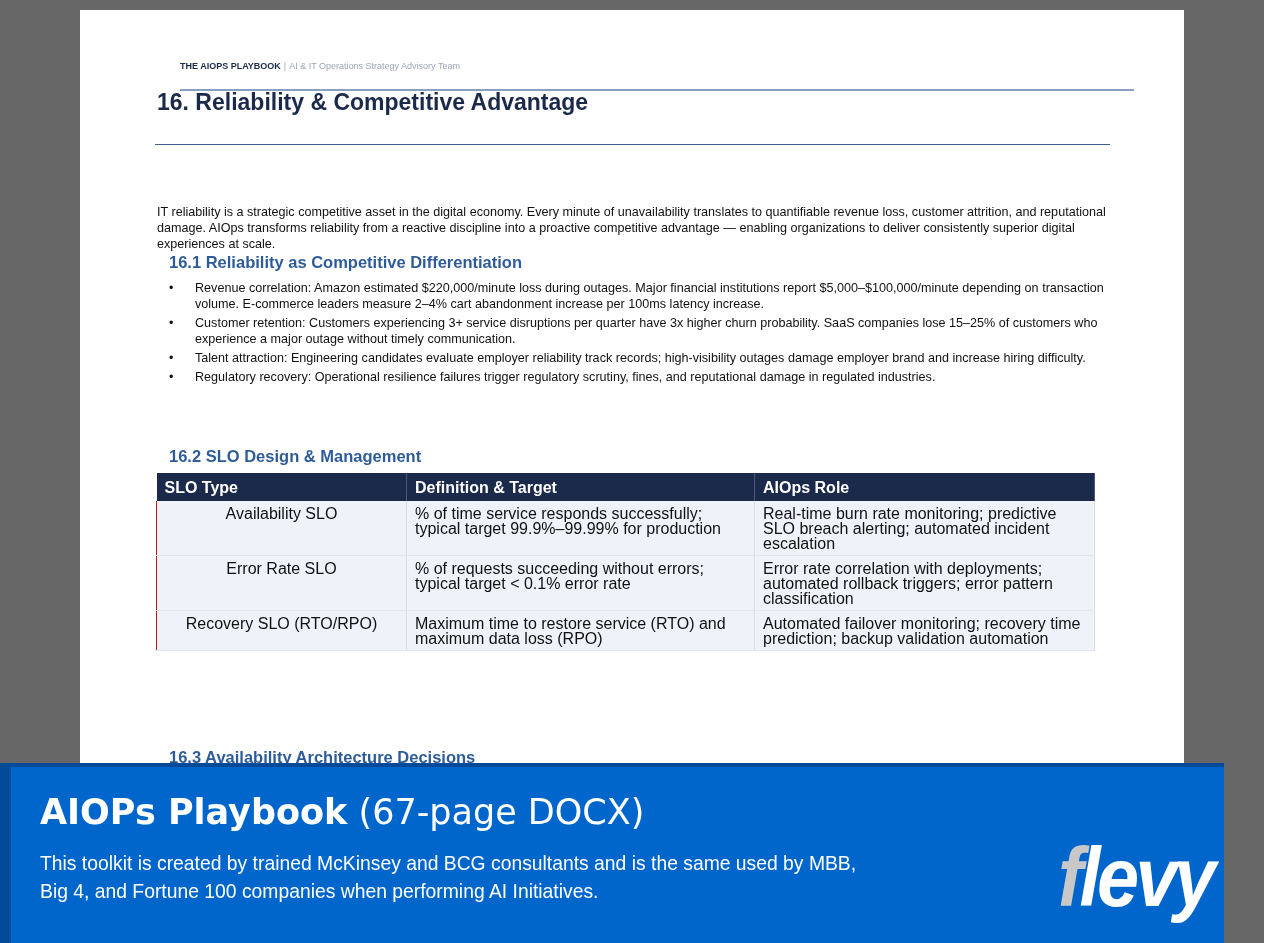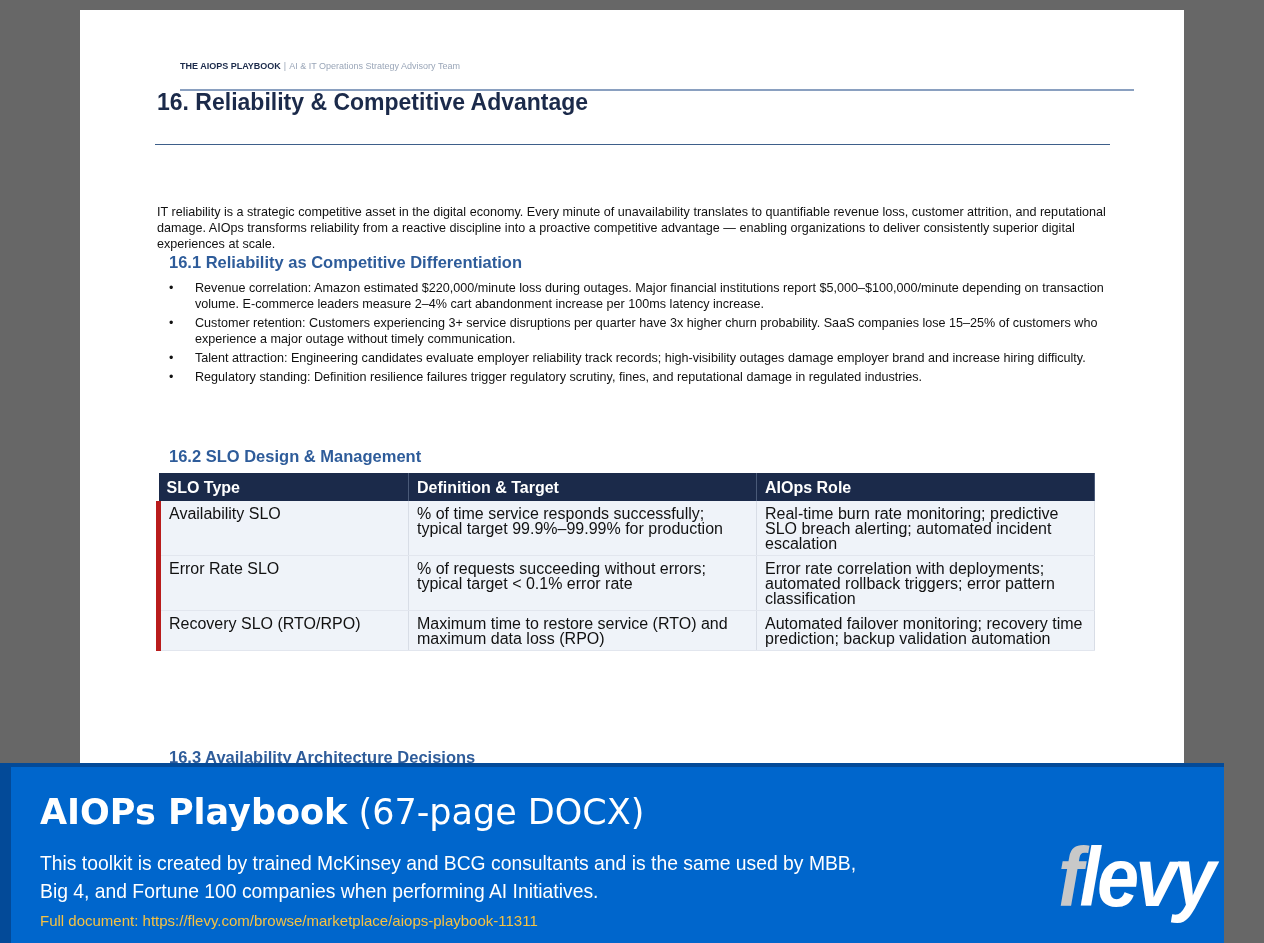--- a/index.html
+++ b/index.html
@@ -48,21 +48,21 @@
   }
   table.slo th {
     background: #1b2a4a; color: #fff; text-align: left; font-weight: bold;
     padding: 6px 8px 5px 8px; height: 28px; border-right: 1px solid #4a5a78;
   }
   table.slo td {
     padding: 5px 8px 4px 8px; vertical-align: top; height: 40px;
     border-right: 1px solid #d8dde6; border-bottom: 1px solid #e2e6ee;
   }
   table.slo tr.alt td { background: #eff3f9; }
-  table.slo tr td:first-child { border-left: 5px solid #b91c1c; }
+  table.slo tr td:first-child { border-left: 1px solid #b91c1c; text-align: center; }
   table.slo col.c1 { width: 250px; }
   table.slo col.c2 { width: 348px; }
 
   .banner {
     position: absolute; left: 0; top: 763px; width: 1224px; height: 180px;
     background: #0066cc; border-top: 4px solid #034a98; border-left: 11px solid #034a98;
   }
   .banner-title {
     position: absolute; left: 29px; top: 24px; color: #fff; font-size: 35px; line-height: 42px;
     font-family: "DejaVu Sans", sans-serif;
@@ -96,21 +96,21 @@
   <div class="title-rule"></div>
 
   <p class="intro">IT reliability is a strategic competitive asset in the digital economy. Every minute of unavailability translates to quantifiable revenue loss, customer attrition, and reputational damage. AIOps transforms reliability from a reactive discipline into a proactive competitive advantage — enabling organizations to deliver consistently superior digital experiences at scale.</p>
 
   <h2 class="h2" style="top:242px">16.1 Reliability as Competitive Differentiation</h2>
 
   <ul class="bullets">
     <li><span class="dot">•</span><span>Revenue correlation: Amazon estimated $220,000/minute loss during outages. Major financial institutions report $5,000–$100,000/minute depending on transaction volume. E-commerce leaders measure 2–4% cart abandonment increase per 100ms latency increase.</span></li>
     <li><span class="dot">•</span><span>Customer retention: Customers experiencing 3+ service disruptions per quarter have 3x higher churn probability. SaaS companies lose 15–25% of customers who experience a major outage without timely communication.</span></li>
     <li><span class="dot">•</span><span>Talent attraction: Engineering candidates evaluate employer reliability track records; high-visibility outages damage employer brand and increase hiring difficulty.</span></li>
-    <li><span class="dot">•</span><span>Regulatory standing: Definition resilience failures trigger regulatory scrutiny, fines, and reputational damage in regulated industries.</span></li>
+    <li><span class="dot">•</span><span>Regulatory recovery: Operational resilience failures trigger regulatory scrutiny, fines, and reputational damage in regulated industries.</span></li>
   </ul>
 
   <h2 class="h2" style="top:436px">16.2 SLO Design &amp; Management</h2>
 
   <table class="slo">
     <colgroup>
         <col class="c1">
         <col class="c2">
         <col>
       </colgroup>
@@ -145,15 +145,14 @@
 
 <div class="banner">
   <div class="banner-title">
     <span class="bold">AIOPs Playbook</span>
     <span class="light">(67-page DOCX)</span>
   </div>
   <div class="banner-desc">
     <div>This toolkit is created by trained McKinsey and BCG consultants and is the same used by MBB,</div>
     <div>Big 4, and Fortune 100 companies when performing AI Initiatives.</div>
   </div>
-  <div class="banner-link">Full document: https://flevy.com/browse/marketplace/aiops-playbook-11311</div>
   <div class="flevy-logo"><span class="f">f</span><span>levy</span></div>
 </div>
 
 </body></html>

